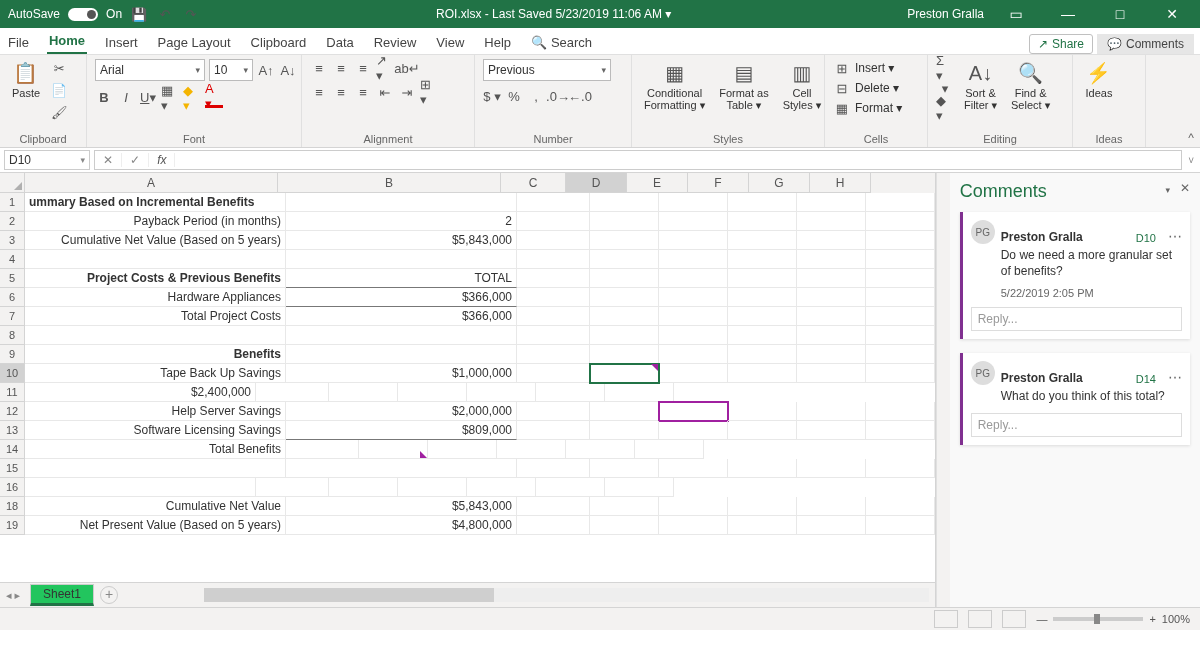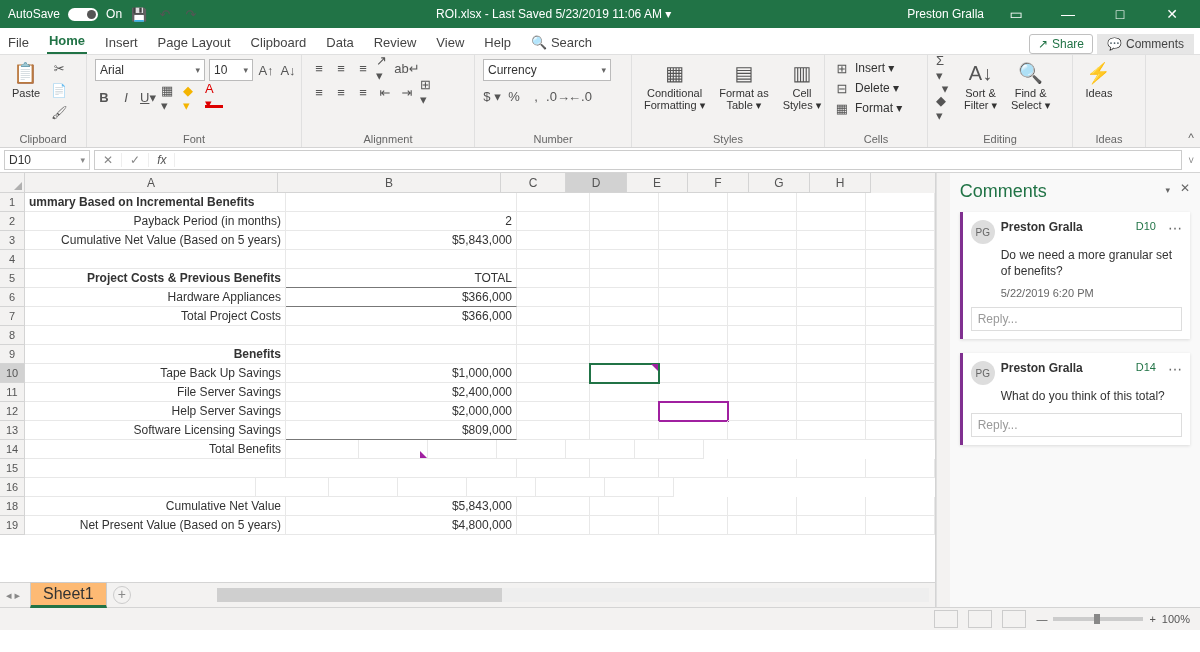--- a/index.html
+++ b/index.html
@@ -51,30 +51,30 @@
 .bthick{border-bottom:1px solid #777}
 .dbl{border-bottom:3px double #777}
 .commentcell{position:relative}
 .commentcell::after{content:"";position:absolute;top:0;right:0;border-style:solid;border-width:0 7px 7px 0;border-color:transparent #a020a0 transparent transparent}
 .commentcell2{position:relative}
 .commentcell2::after{content:"";position:absolute;bottom:0;right:0;border-style:solid;border-width:7px 0 0 7px;border-color:transparent transparent transparent #a020a0}
 .selcell{outline:2px solid #217346;outline-offset:-1px}
 .pcell{outline:2px solid #a020a0;outline-offset:-1px}
 .sheettabs{height:24px;background:#f3f2f1;border-top:1px solid #d4d4d4;display:flex;align-items:center;gap:6px;padding-left:30px;position:relative}
 .sheettabs .navb{position:absolute;left:6px;color:#888;font-size:11px}
-.sheet-tab{background:#fdba74;border:1px solid #ccc;border-bottom:3px solid #217346;padding:2px 12px;font-size:16px}
+.sheet-tab{background:#22c55e;border:1px solid #ccc;border-bottom:3px solid #217346;padding:2px 12px;font-size:12px}
 .addsheet{color:#888;font-size:14px;border:1px solid #ccc;border-radius:50%;width:16px;height:16px;line-height:14px;text-align:center}
 .hscroll{flex:1;margin-left:80px;margin-right:6px;height:14px;background:#eee;position:relative}
 .hscroll::before{content:"";position:absolute;left:0;top:0;height:100%;width:40%;background:#cfcfcf}
 .commentspane{width:290px;background:#f9f9f9;padding:8px 10px;position:relative}
 .commentspane h2{margin:0 0 10px 0;font-weight:400;color:#217346;font-size:18px}
 .paneclose{position:absolute;right:10px;top:8px;color:#666}
 .panecaret{position:absolute;right:30px;top:12px;color:#666;font-size:9px}
 .cthread{border-left:3px solid #803090;background:#fff;padding:8px;margin-bottom:14px;box-shadow:0 1px 3px rgba(0,0,0,.12)}
-.cthead{display:flex;align-items:flex-start;gap:6px}
+.cthead{display:flex;align-items:flex-end;gap:6px}
 .avatar{width:24px;height:24px;border-radius:50%;background:#ddd;font-size:10px;display:flex;align-items:center;justify-content:center;color:#666}
 .cauthor{font-weight:600;font-size:12px}
 .ccell{margin-left:auto;color:#217346;font-size:11px}
 .cmore{color:#666;font-size:14px;margin-left:6px}
 .ctext{font-size:12px;margin:4px 0 8px 30px;line-height:1.3}
 .cdate{font-size:11px;color:#666;margin-left:30px}
 .reply{border:1px solid #ddd;padding:4px 6px;font-size:12px;color:#999;margin-top:8px;background:#fff}
 .statusbar{height:22px;background:#f3f2f1;border-top:1px solid #d4d4d4;display:flex;align-items:center;justify-content:flex-end;gap:10px;padding:0 10px;font-size:11px;color:#555}
 .viewbtn{width:22px;height:16px;border:1px solid #ccc;display:inline-block}
 .zoom{display:flex;align-items:center;gap:6px}
@@ -181,21 +181,21 @@
         <span class="iconbox">⇤</span>
         <span class="iconbox">⇥</span>
         <span class="iconbox">⊞ ▾</span>
       </div>
     </div>
     <div class="glabel">Alignment</div>
   </div>
   <div class="rgroup" style="width:140px">
     <div class="rcontent" style="flex-direction:column;gap:6px">
       <div class="dropdown" style="width:118px">
-          <span>Currency</span>
+          <span>Previous</span>
           <span class="car">▾</span>
         </div>
       <div class="smallrow">
         <span class="iconbox">$ ▾</span>
         <span class="iconbox">%</span>
         <span class="iconbox">,</span>
         <span class="iconbox">.0→</span>
         <span class="iconbox">←.0</span>
       </div>
     </div>
@@ -402,21 +402,20 @@
           <div class="cell right" style="width: 222px;">$1,000,000</div>
           <div class="cell" style="width: 64px;"></div>
           <div class="cell selcell commentcell" style="width: 60px;"></div>
           <div class="cell" style="width: 60px;"></div>
           <div class="cell" style="width: 60px;"></div>
           <div class="cell" style="width: 60px;"></div>
           <div class="cell" style="width: 60px;"></div>
         </div>
         <div class="row">
           <div class="rowhdr">11</div>
-          <div class="cell right" style="width: 252px;">File Server Savings</div>
           <div class="cell right" style="width: 222px;">$2,400,000</div>
           <div class="cell" style="width: 64px;"></div>
           <div class="cell" style="width: 60px;"></div>
           <div class="cell" style="width: 60px;"></div>
           <div class="cell" style="width: 60px;"></div>
           <div class="cell" style="width: 60px;"></div>
           <div class="cell" style="width: 60px;"></div>
         </div>
         <div class="row">
           <div class="rowhdr">12</div>
@@ -509,21 +508,21 @@
     <span class="paneclose">✕</span>
     <div id="threads">
         <div class="cthread">
           <div class="cthead">
             <span class="avatar">PG</span>
             <span class="cauthor">Preston Gralla</span>
             <span class="ccell">D10</span>
             <span class="cmore">⋯</span>
           </div>
           <div class="ctext">Do we need a more granular set of benefits?</div>
-          <div class="cdate">5/22/2019 6:20 PM</div>
+          <div class="cdate">5/22/2019 2:05 PM</div>
           <div class="reply">Reply...</div>
         </div>
         <div class="cthread">
           <div class="cthead">
             <span class="avatar">PG</span>
             <span class="cauthor">Preston Gralla</span>
             <span class="ccell">D14</span>
             <span class="cmore">⋯</span>
           </div>
           <div class="ctext">What do you think of this total?</div>

